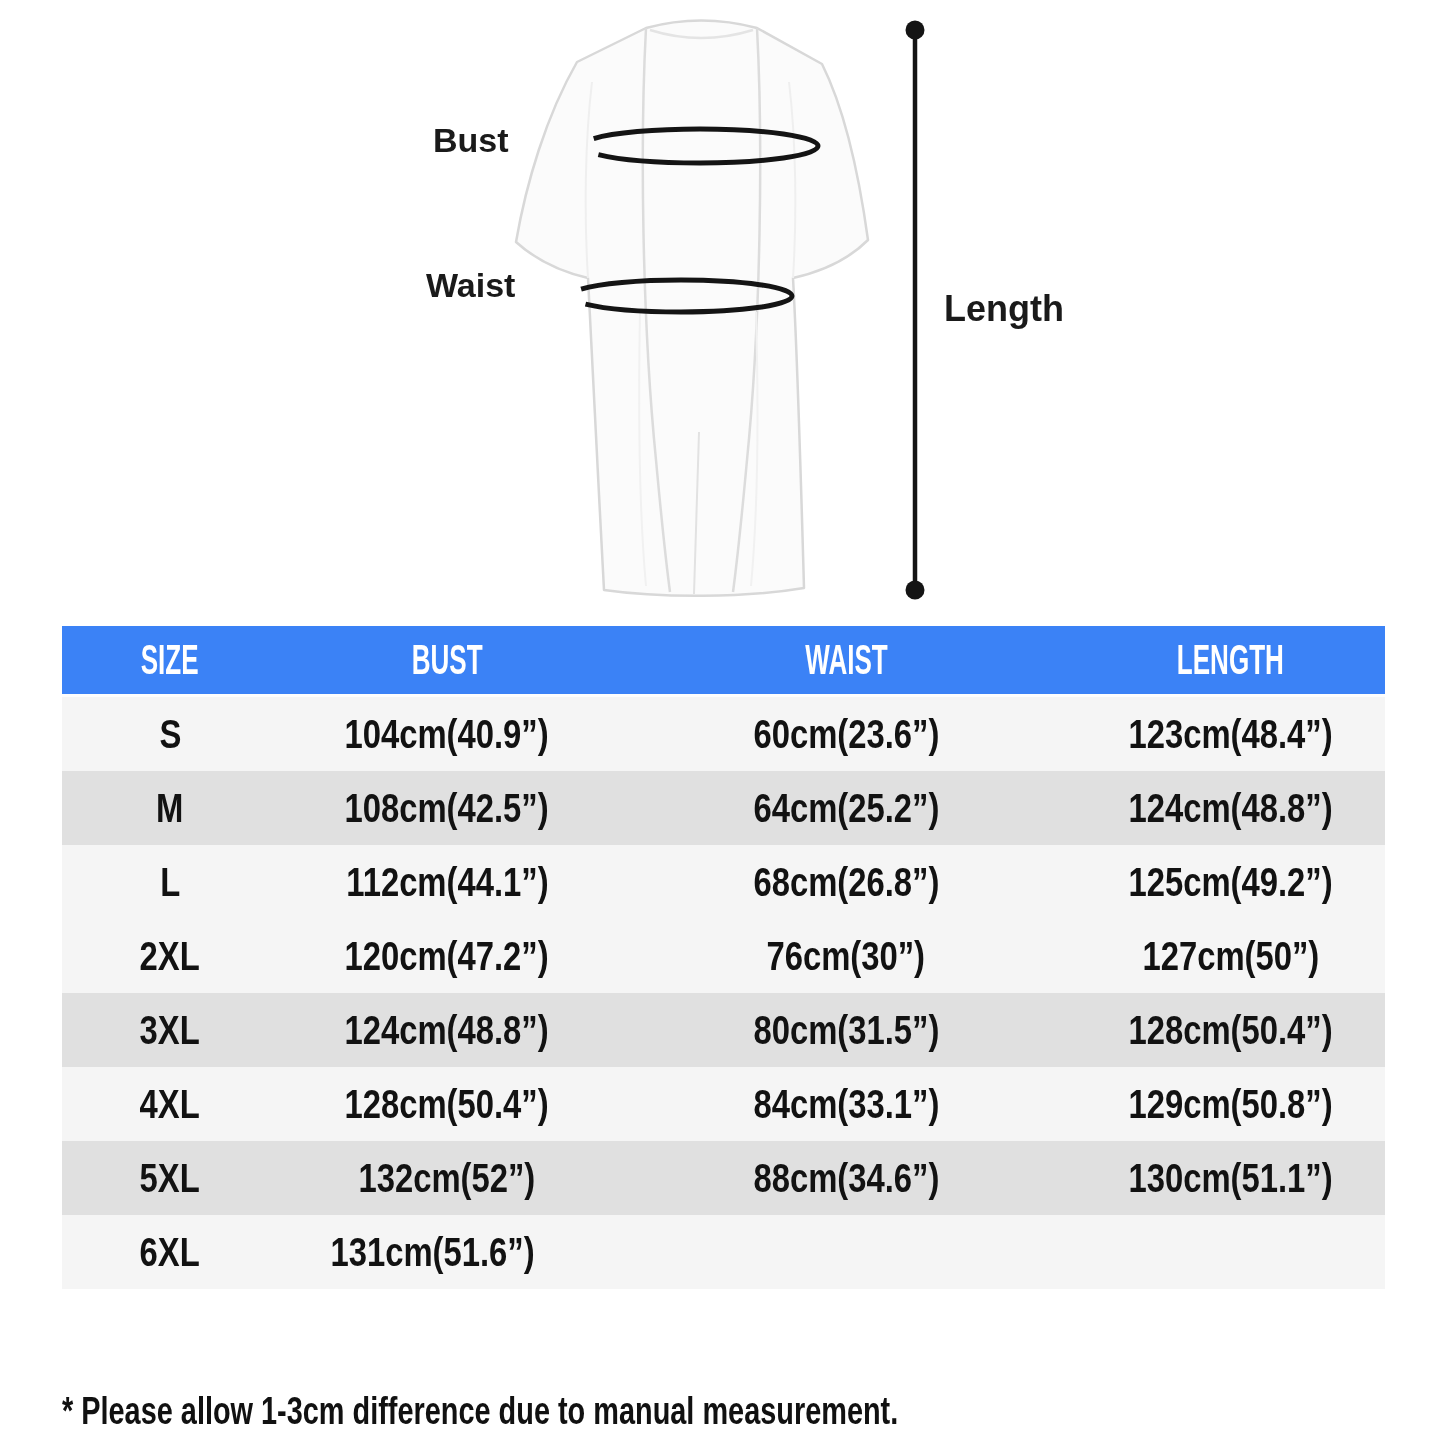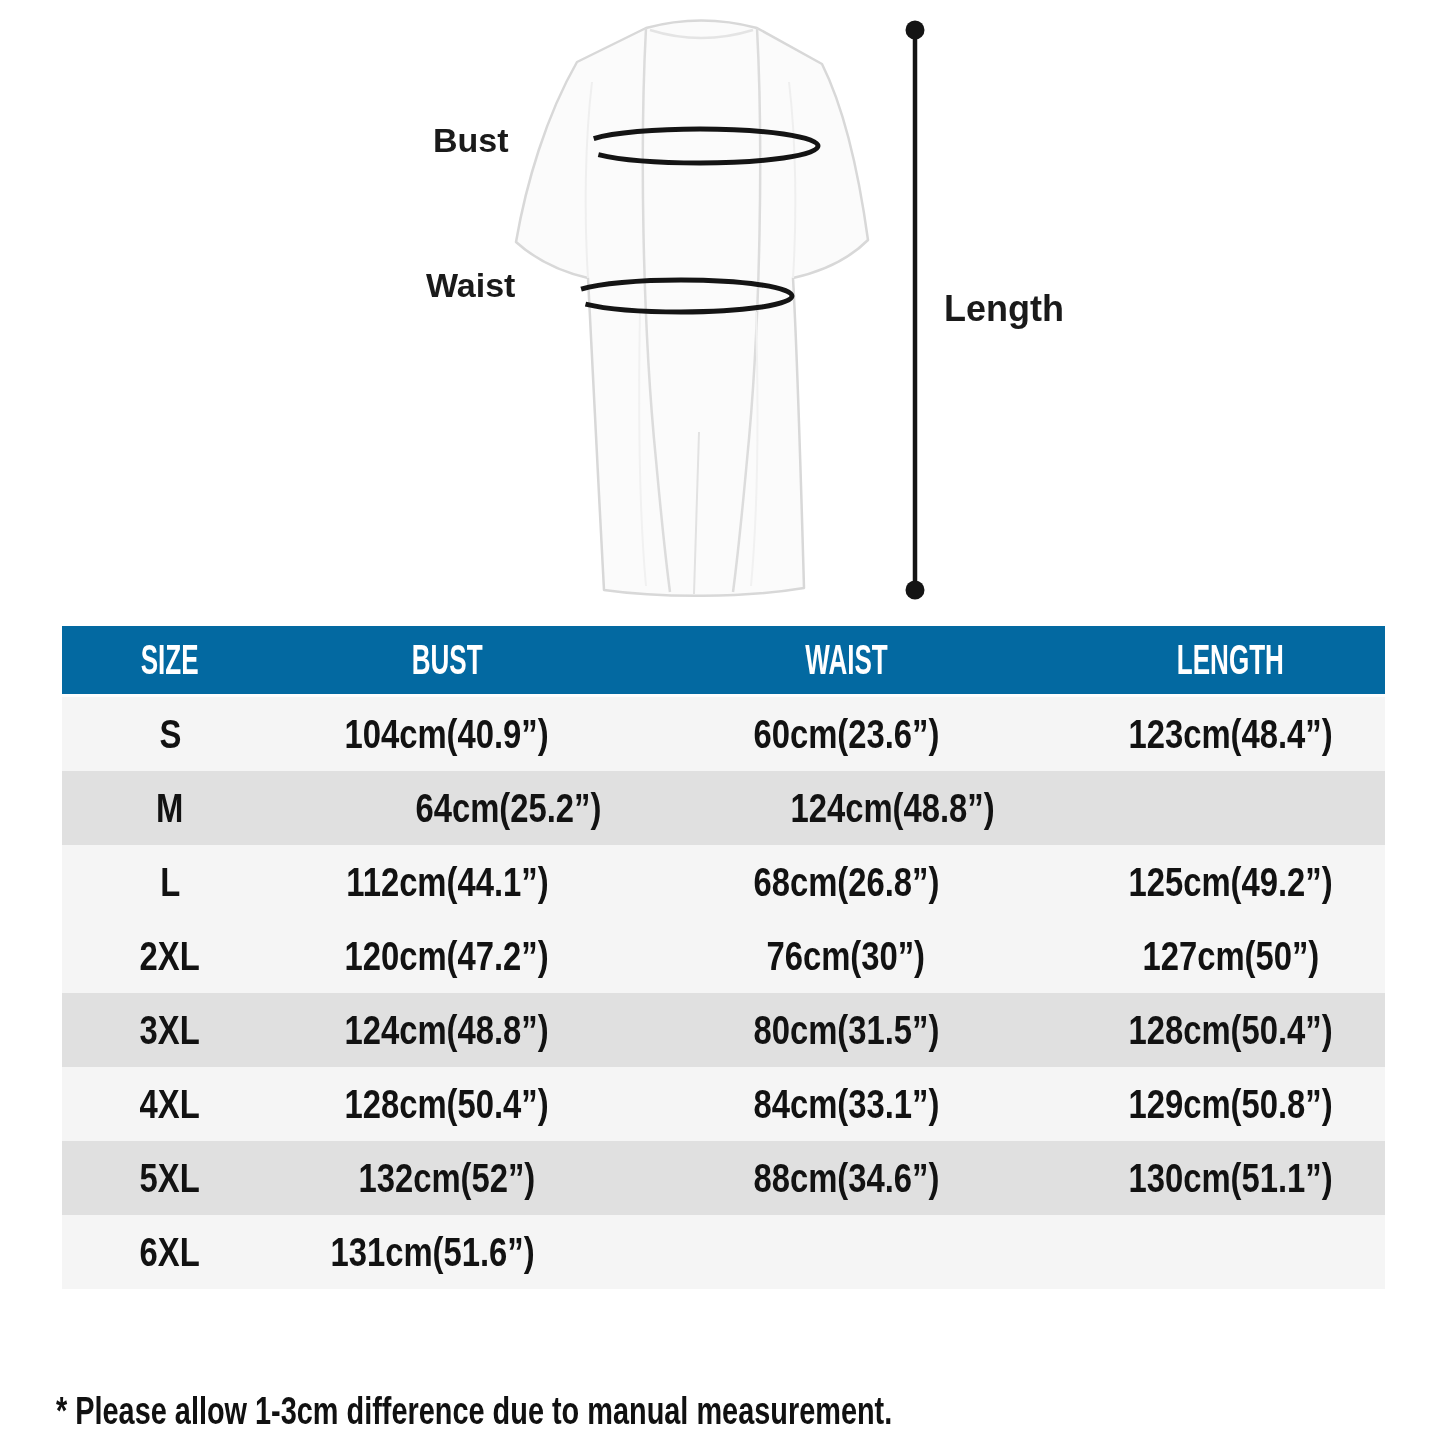--- a/index.html
+++ b/index.html
@@ -29,40 +29,40 @@
     transform:scaleX(0.82);
     transform-origin:50% 50%;
     white-space:nowrap;
   }
   
   .size-table{
     position:absolute;left:62px;top:626px;width:1323px;
   }
   .thead{
     display:flex;align-items:center;
-    height:71px;background:#0369a1;
+    height:71px;background:#3b82f6;
     border-bottom:3px solid #fdfdfd;
     box-sizing:border-box;
   }
   .th{color:#ffffff;font-size:42px;font-weight:bold;text-align:center;}
   .th .cond{transform:scaleX(0.62);}
   .tr{
     display:flex;align-items:center;height:74px;
     box-sizing:border-box;
   }
   .tr.light{background:#f5f5f5;}
   .tr.dark{background:#e0e0e0;}
   .td{color:#121212;font-size:40px;font-weight:bold;text-align:center;}
   .c0{width:216px;}
   .c1{width:338px;}
   .c2{width:460px;}
   .c3{width:309px;}
   
   .note{
-    position:absolute;left:56px;top:1390px;
+    position:absolute;left:62px;top:1390px;
     font-size:38px;font-weight:bold;color:#111111;
     white-space:nowrap;
   }
   .note .cond{transform:scaleX(0.76);transform-origin:0 50%;}
 </style>
 </head>
 <body>
 
 <div class="diagram">
   <svg width="1445" height="622" viewBox="0 0 1445 622" aria-hidden="true">
@@ -115,20 +115,21 @@
   </div>
 
   <div class="tr light">
     <div class="td c0"><span class="cond">S</span></div>
     <div class="td c1"><span class="cond">104cm(40.9”)</span></div>
     <div class="td c2"><span class="cond">60cm(23.6”)</span></div>
     <div class="td c3"><span class="cond">123cm(48.4”)</span></div>
   </div>
   <div class="tr dark">
     <div class="td c0"><span class="cond">M</span></div>
+    <div class="td c1"><span class="cond">108cm(42.5”)</span></div>
     <div class="td c2"><span class="cond">64cm(25.2”)</span></div>
     <div class="td c3"><span class="cond">124cm(48.8”)</span></div>
   </div>
   <div class="tr light">
     <div class="td c0"><span class="cond">L</span></div>
     <div class="td c1"><span class="cond">112cm(44.1”)</span></div>
     <div class="td c2"><span class="cond">68cm(26.8”)</span></div>
     <div class="td c3"><span class="cond">125cm(49.2”)</span></div>
   </div>
   <div class="tr light">

